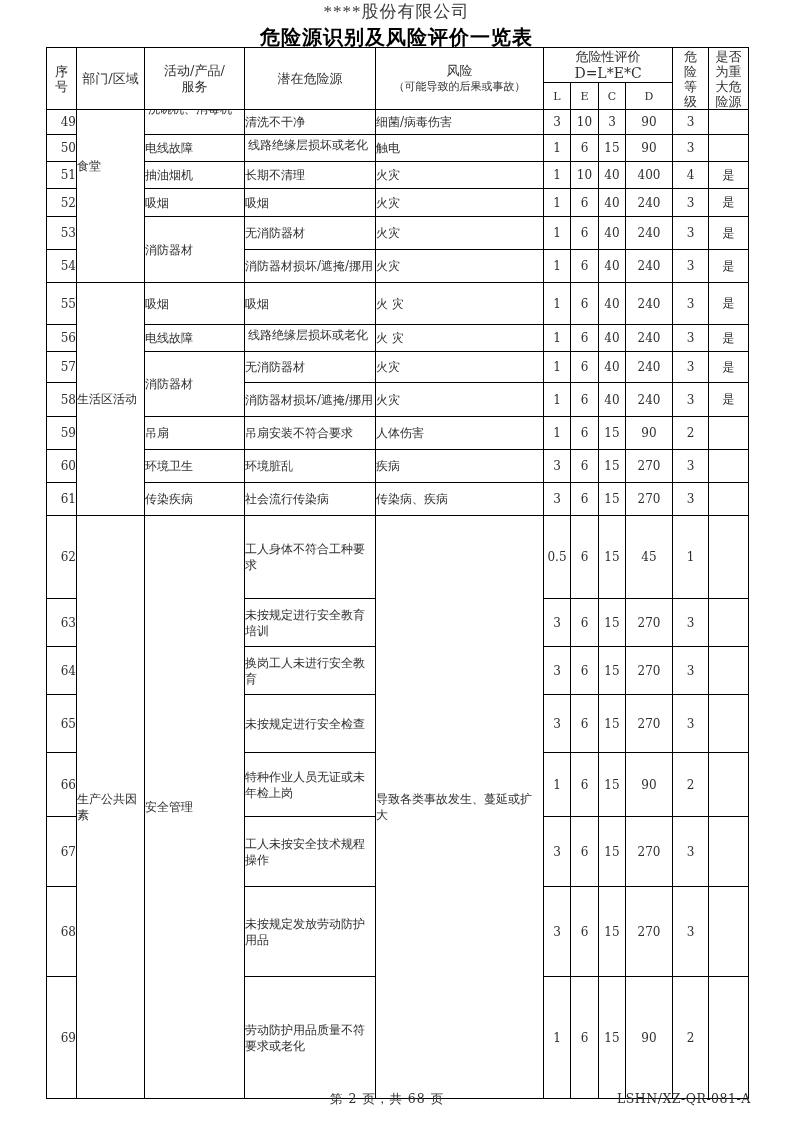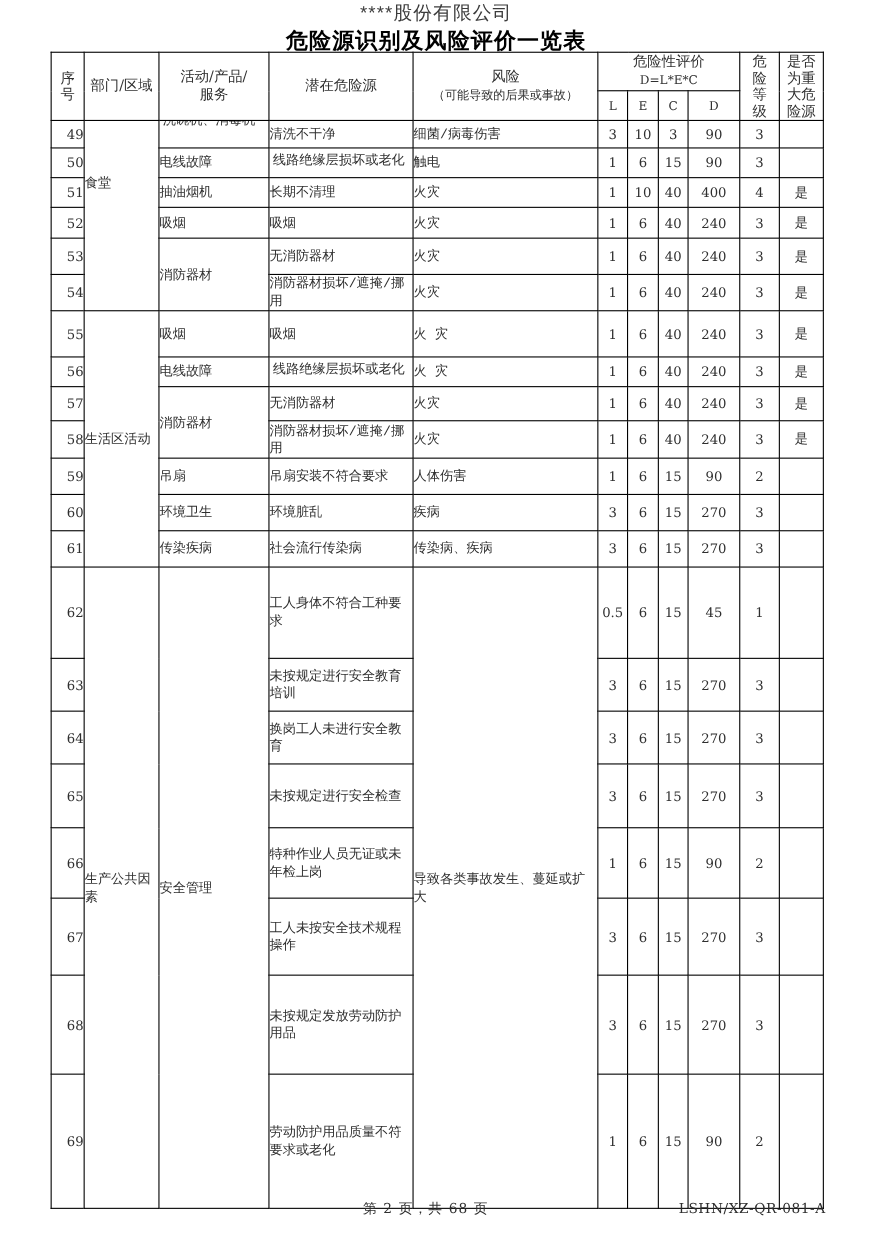--- a/index.html
+++ b/index.html
@@ -26,21 +26,21 @@
     left: 0;
     top: 0;
     width: 793px;
     text-align: center;
   }
   .company {
     font-size: 17px;
     line-height: 24px;
     letter-spacing: 1px;
     color: #3b3b3b;
-    font-family: Liberation Sans, sans-serif;
+    font-family: Liberation Serif, serif;
   }
   .doc-title {
     font-size: 20px;
     line-height: 26px;
     font-weight: bold;
     letter-spacing: 1px;
     color: #000;
   }
 
   table.risk {
@@ -94,21 +94,20 @@
     text-align: right;
     font-size: 12px;
     color: #3a3a3a;
   }
   .txt {
     text-align: left;
     padding: 1px 3px;
     font-size: 12px;
     line-height: 16px;
     color: #2f2f2f;
-    font-family: Liberation Mono, monospace;
   }
   .txt-mid {
     text-align: left;
     padding: 1px 3px;
     font-size: 12px;
     line-height: 16px;
     color: #2f2f2f;
     vertical-align: middle;
   }
   .red { color: #e8554d; }
@@ -190,21 +189,21 @@
         <th rowspan="2" class="hd-vert" style="height:60px;">序<br>号</th>
         <th rowspan="2" class="hd">部门/区域</th>
         <th rowspan="2" class="hd">活动/产品/<br>服务</th>
         <th rowspan="2" class="hd">潜在危险源</th>
         <th rowspan="2" class="hd">
           <span>风险</span>
           <span class="sub">（可能导致的后果或事故）</span>
         </th>
         <th colspan="4" class="hd" style="height:34px;">
           <span>危险性评价</span><br>
-          <span style="font-size:11px;">D=L*E*C</span>
+          <span style="font-size:14px;">D=L*E*C</span>
         </th>
         <th rowspan="2" class="hd-vert">危<br>险<br>等<br>级</th>
         <th rowspan="2" class="hd-vert">是否<br>为重<br>大危<br>险源</th>
       </tr>
       <tr>
         <th class="hd-lec">L</th>
         <th class="hd-lec">E</th>
         <th class="hd-lec">C</th>
         <th class="hd-lec">D</th>
       </tr>

